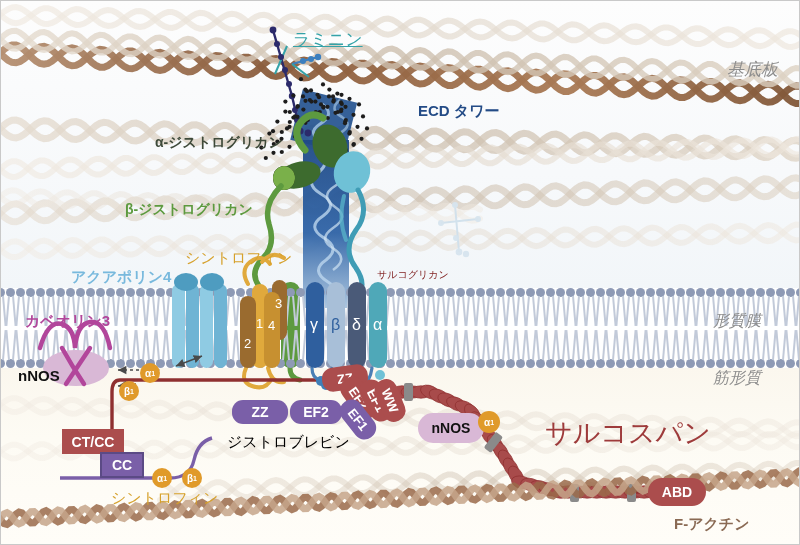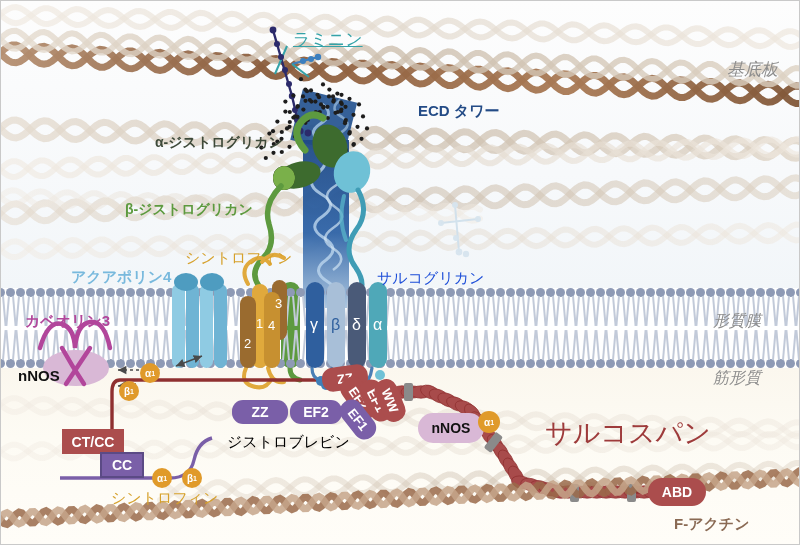--- a/index.html
+++ b/index.html
@@ -30,21 +30,21 @@
   .lbl{position:absolute;white-space:nowrap;line-height:1;}
   .lbl-ecm       {color:#9b8879;font-size:17px;}
   .lbl-laminin   {color:#34a2a8;font-size:17px;}
   .lbl-basal     {color:#8d8d8d;font-size:17px;font-style:italic;}
   .lbl-ecd       {color:#234b86;font-size:15px;font-weight:bold;}
   .lbl-adg       {color:#3e4a3a;font-size:14px;font-weight:bold;}
   .lbl-bdg       {color:#5d9a3f;font-size:14px;font-weight:bold;}
   .lbl-sspan     {color:#d6a12c;font-size:15px;}
   .lbl-aqp       {color:#78b9dd;font-size:15px;font-weight:bold;}
   .lbl-cav       {color:#b2469b;font-size:15px;font-weight:bold;}
-  .lbl-sg        {color:#1d4ed8;font-size:15px;}
+  .lbl-sg        {color:#7f1d1d;font-size:10px;}
   .lbl-pm        {color:#8d8d8d;font-size:16px;font-style:italic;}
   .lbl-sp        {color:#8d8d8d;font-size:16px;font-style:italic;}
   .lbl-dbr       {color:#000000;font-size:15px;}
   .lbl-syn       {color:#d6a12c;font-size:15px;}
   .lbl-dys       {color:#9e3b3b;font-size:27px;}
   .lbl-factin    {color:#8a6a54;font-size:15px;font-weight:bold;}
   .lbl-nnos-l    {color:#111;font-size:15px;font-weight:bold;}
 
   
   .pill{position:absolute;display:flex;align-items:center;justify-content:center;

